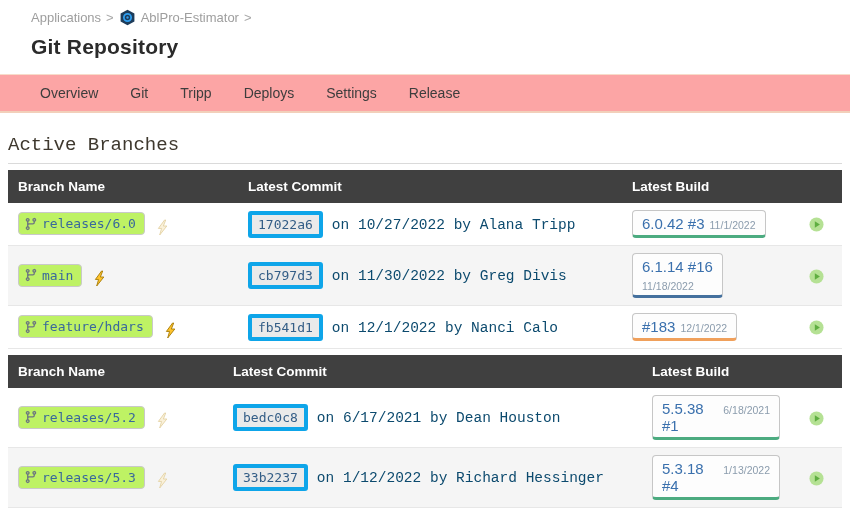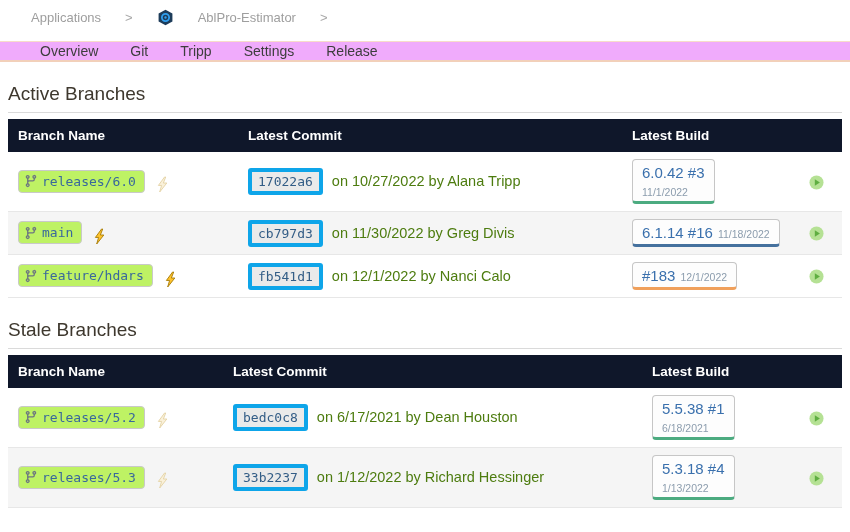--- a/index.html
+++ b/index.html
@@ -3,69 +3,69 @@
 <meta charset="utf-8">
 <style>
   html,body{margin:0;padding:0;background:#fff;}
   body{
     width:850px;height:532px;overflow:hidden;
     font-family:"Liberation Sans","DejaVu Sans",sans-serif;
     color:#333;
   }
   
   .topbar{padding:9px 0 0 31px;}
-  .breadcrumb{display:flex;align-items:center;gap:24px;font-size:13px;color:#9e9e9e;}
+  .breadcrumb{display:flex;align-items:center;gap:5px;font-size:13px;color:#9e9e9e;}
   .breadcrumb a{color:#9e9e9e;text-decoration:none;cursor:pointer;}
   .crumb-sep{color:#a8a8a8;}
   .app-icon{width:17px;height:17px;display:inline-block;vertical-align:middle;}
   .page-title{margin:9px 0 0 0;font-size:21px;font-weight:700;color:#2b2b2b;letter-spacing:.2px;}
   
   .tabbar{
-    margin-top:15px;height:21px;background:#f0abfc;
+    margin-top:15px;height:39px;background:#fca5a5;
     border-top:1px solid #f7dcca;border-bottom:2px solid #f2d0ba;
     display:flex;align-items:center;padding-left:24px;box-sizing:border-box;
   }
   .tab{padding:0 16px;font-size:14px;color:#3d3d3d;line-height:33px;cursor:pointer;}
   
   .main{margin:0 8px;}
   .section-title{
     margin:21px 0 0 0;padding-bottom:7px;border-bottom:1px solid #dadada;
-    font-size:19px;font-weight:400;color:#3e382e;
+    font-size:19px;font-weight:400;color:#3e382e;font-family:Liberation Mono, monospace;
   }
   table{width:100%;border-collapse:collapse;margin-top:6px;table-layout:fixed;}
   thead th{
-    background:#0f172a;color:#fff;text-align:left;
+    background:#404040;color:#fff;text-align:left;
     font-size:13.5px;font-weight:700;padding:9px 10px;
   }
   tbody td{padding:7px 10px;border-bottom:1px solid #e7e7e7;font-size:14.5px;vertical-align:middle;}
   tbody tr:nth-child(even){background:#f5f5f5;}
   
   .branch-badge{
     display:inline-flex;align-items:center;gap:4px;
     background:#bef264;border:1px solid #c9c9c9;border-radius:4px;
     padding:3px 8px 3px 5px;cursor:pointer;
   }
   .branch-name{font-family:"DejaVu Sans Mono","Liberation Mono",monospace;font-size:13px;color:#39689c;}
   .git-icon{width:14px;height:14px;flex:0 0 auto;}
   .bolt{width:15px;height:17px;margin-left:6px;vertical-align:middle;}
   .bolt[data-state="active"] path{fill:#ffc32b;stroke:#a97e0a;stroke-width:1;}
   .bolt[data-state="inactive"] path{fill:#faf1da;stroke:#e4d3a6;stroke-width:1;}
   .commit-badge{
     display:inline-block;background:#eaeaea;border:4px solid #0ea5e9;border-radius:3px;
     padding:2px 6px;font-family:"DejaVu Sans Mono","Liberation Mono",monospace;
     font-size:13px;color:#335d86;cursor:pointer;margin-right:5px;
   }
-  .commit-info{color:#4d7c0f;}
+  .commit-info{color:#0c4a6e;font-family:Liberation Mono, monospace;}
   .build-badge{
     display:inline-flex;align-items:baseline;gap:5px;
     background:#fdfdfd;border:1px solid #c6c6c6;border-radius:4px;
     border-bottom-width:3px;padding:4px 9px 3px;cursor:pointer;
   }
-  .build-badge[data-status="green"]{border-bottom-color:#4cab80;flex-direction:column;}
-  .build-badge[data-status="blue"]{border-bottom-color:#45719e;}
+  .build-badge[data-status="green"]{border-bottom-color:#4cab80;}
+  .build-badge[data-status="blue"]{border-bottom-color:#45719e;flex-direction:column;}
   .build-badge[data-status="orange"]{border-bottom-color:#f0a05b;}
   .build-label{font-size:15px;color:#3a70ad;}
   .build-date{font-size:10.5px;color:#8b9cad;}
   .cell-play{text-align:center;}
   .play{width:15px;height:15px;cursor:pointer;vertical-align:middle;}
 </style>
 </head>
 <body>
 
 <div class="topbar">
@@ -73,26 +73,28 @@
     <a>Applications</a>
     <span class="crumb-sep">&gt;</span>
     <svg class="app-icon" viewBox="0 0 16 16">
       <path d="M8 0.7 L14.5 4.35 V11.65 L8 15.3 L1.5 11.65 V4.35 Z" fill="#1d3c5a"></path>
       <circle cx="8" cy="8" r="3.4" fill="none" stroke="#2f9ff0" stroke-width="1.7"></circle>
       <circle cx="8" cy="8" r="1.1" fill="#2f9ff0"></circle>
     </svg>
     <a>AblPro-Estimator</a>
     <span class="crumb-sep">&gt;</span>
   </div>
+  <h1 class="page-title">Git Repository</h1>
 </div>
 
 <div class="tabbar">
   <div class="tab">Overview</div>
   <div class="tab">Git</div>
   <div class="tab">Tripp</div>
+  <div class="tab">Deploys</div>
   <div class="tab">Settings</div>
   <div class="tab">Release</div>
 </div>
 
 <div class="main">
 
   <h2 class="section-title">Active Branches</h2>
   <table>
     <colgroup>
         <col style="width:230px">
@@ -192,21 +194,20 @@
         <td class="cell-play">
           <svg class="play" viewBox="0 0 16 16">
               <circle cx="8" cy="8" r="7.5" fill="#b5e194"></circle>
               <path d="M6.2 4.6 L11.6 8 L6.2 11.4 Z" fill="#5fae41"></path>
             </svg>
         </td>
       </tr>
     </tbody>
   </table>
 
-  <h2 class="section-title">Stale Branches</h2>
   <table>
     <colgroup>
         <col style="width:215px">
         <col style="width:419px">
         <col style="width:148px">
         <col style="width:52px">
       </colgroup>
     <thead>
       <tr>
         <th>Branch Name</th>

